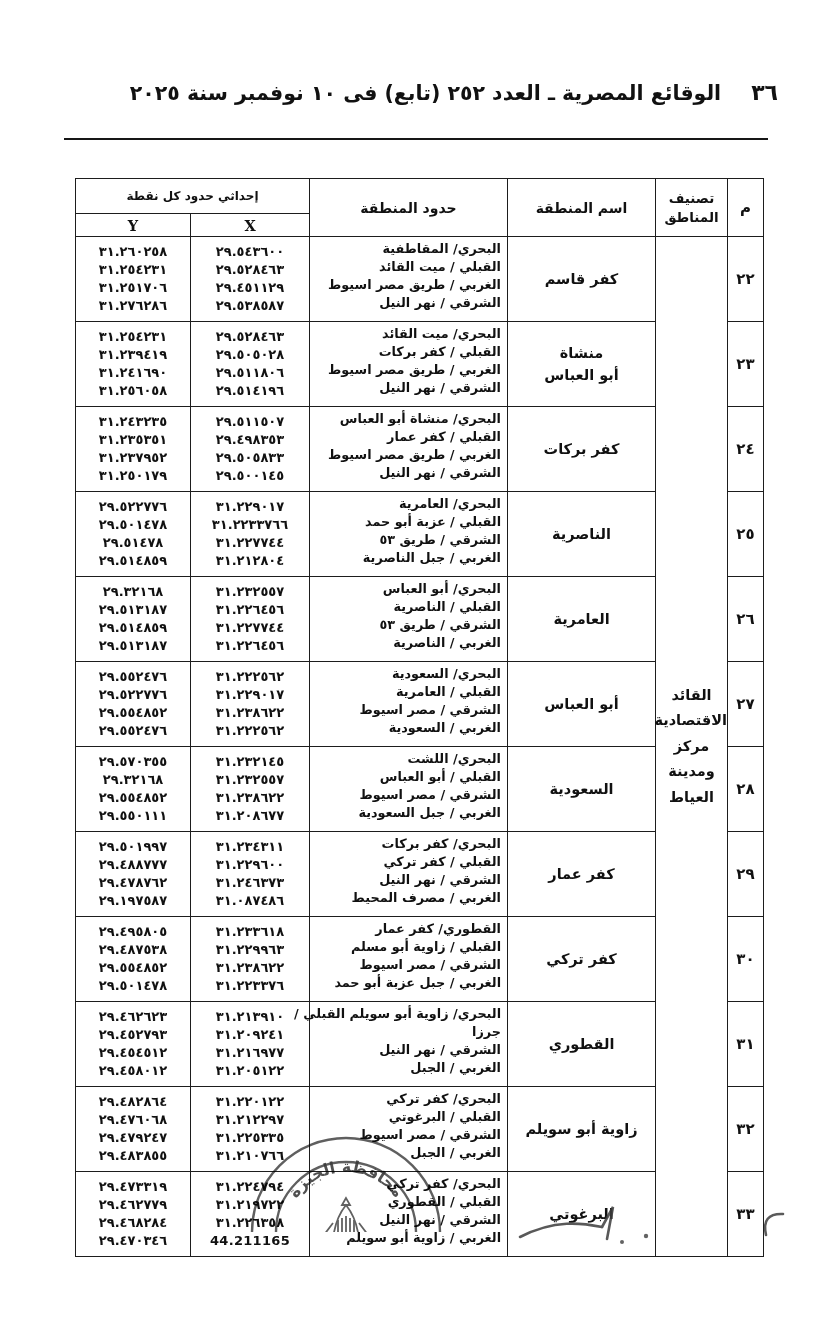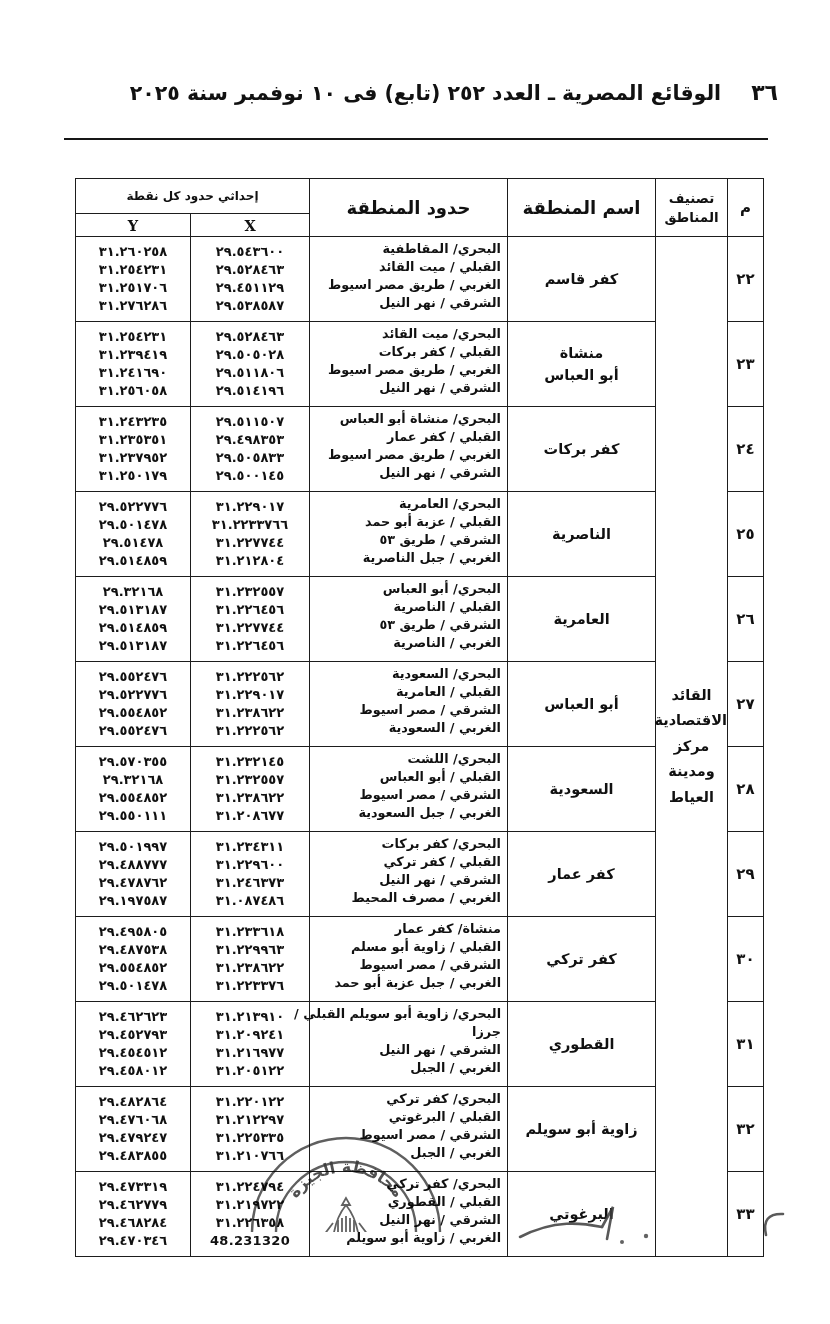--- a/index.html
+++ b/index.html
@@ -28,21 +28,21 @@
   }
   .main-table th,.main-table td{
     border:1.6px solid #1d1d1d;vertical-align:middle;padding:0;
     background:transparent;
   }
   thead th{font-weight:bold;}
   th.coords-group{font-size:12px;height:34px;}
   th.xy-head{font-size:14.5px;height:22px;font-family:"DejaVu Serif",serif;}
   th.serial-head{font-size:15px;}
   th.class-head{font-size:13.5px;line-height:1.35;padding:0 2px;text-align:center;}
-  th.name-head,th.bounds-head{font-size:18px;}
+  th.name-head,th.bounds-head{font-size:14px;}
   td.serial-cell{font-size:15px;font-weight:bold;text-align:center;}
   td.class-cell{font-size:14.5px;font-weight:bold;text-align:center;line-height:1.75;}
   td.name-cell{font-size:14.5px;font-weight:bold;text-align:center;line-height:1.55;}
   td.bounds-cell{padding:0 6px 6px 2px;}
   .bounds-line{
     font-size:12.8px;font-weight:bold;line-height:18px;
     white-space:nowrap;text-align:right;direction:rtl;
   }
   td.num-cell{padding:6px 2px;}
   .num-line{
@@ -288,21 +288,21 @@
           <div class="num-line">٢٩.٤٧٨٧٦٢</div>
           <div class="num-line">٢٩.١٩٧٥٨٧</div>
         </td>
       </tr>
       <tr>
         <td class="serial-cell">٣٠</td>
         <td class="name-cell">
           <div>كفر تركي</div>
         </td>
         <td class="bounds-cell">
-          <div class="bounds-line">منشاة/ كفر عمار</div>
+          <div class="bounds-line">القطوري/ كفر عمار</div>
           <div class="bounds-line">القبلي /  زاوية أبو مسلم</div>
           <div class="bounds-line">الشرقي /  مصر اسيوط</div>
           <div class="bounds-line">الغربي / جبل عزبة أبو حمد</div>
         </td>
         <td class="num-cell">
           <div class="num-line">٣١.٢٣٣٦١٨</div>
           <div class="num-line">٣١.٢٢٩٩٦٣</div>
           <div class="num-line">٣١.٢٣٨٦٢٢</div>
           <div class="num-line">٣١.٢٢٣٣٧٦</div>
         </td>
@@ -369,21 +369,21 @@
         <td class="bounds-cell">
           <div class="bounds-line">البحري/ كفر تركي</div>
           <div class="bounds-line">القبلي /  القطوري</div>
           <div class="bounds-line">الشرقي / نهر النيل</div>
           <div class="bounds-line">الغربي /  زاوية أبو سويلم</div>
         </td>
         <td class="num-cell">
           <div class="num-line">٣١.٢٢٤٧٩٤</div>
           <div class="num-line">٣١.٢١٩٧٢٢</div>
           <div class="num-line">٣١.٢٢٦٣٥٨</div>
-          <div class="num-line">48.231320</div>
+          <div class="num-line">44.211165</div>
         </td>
         <td class="num-cell">
           <div class="num-line">٢٩.٤٧٣٣١٩</div>
           <div class="num-line">٢٩.٤٦٢٧٧٩</div>
           <div class="num-line">٢٩.٤٦٨٢٨٤</div>
           <div class="num-line">٢٩.٤٧٠٣٤٦</div>
         </td>
       </tr>
     </tbody>
 </table>

